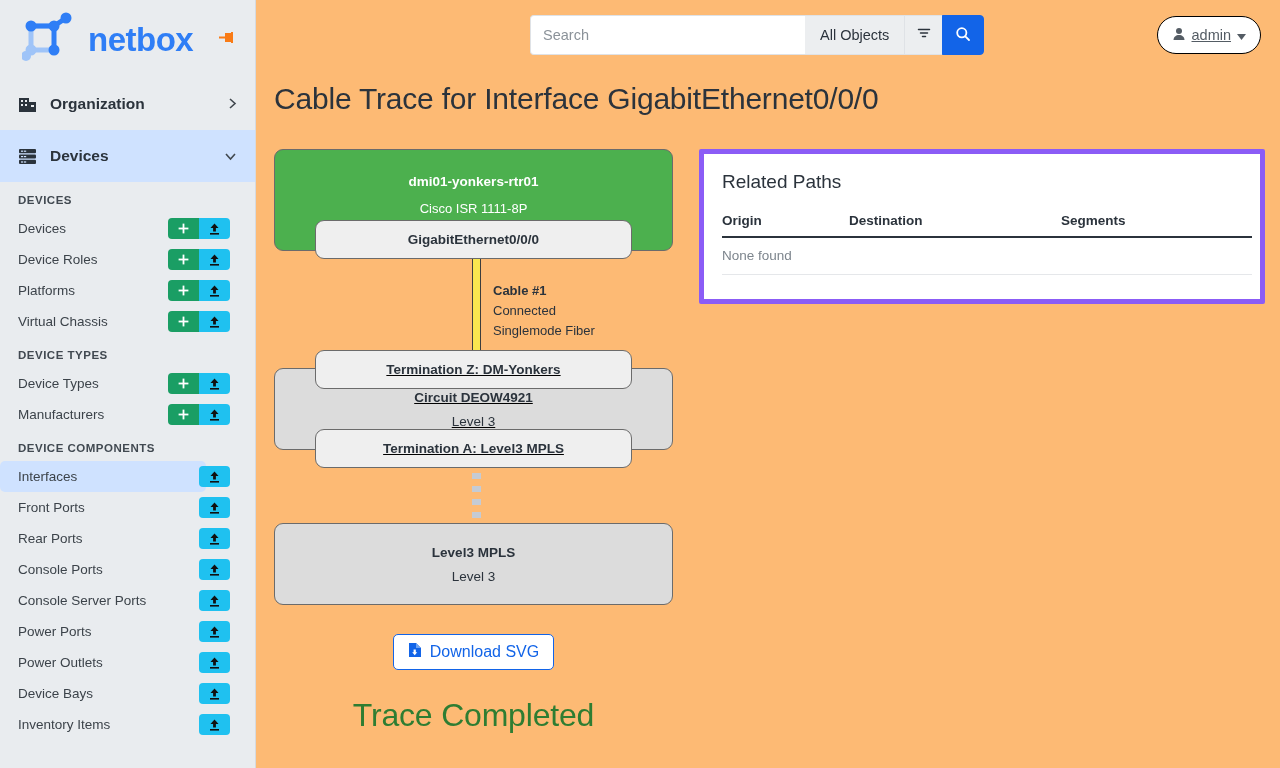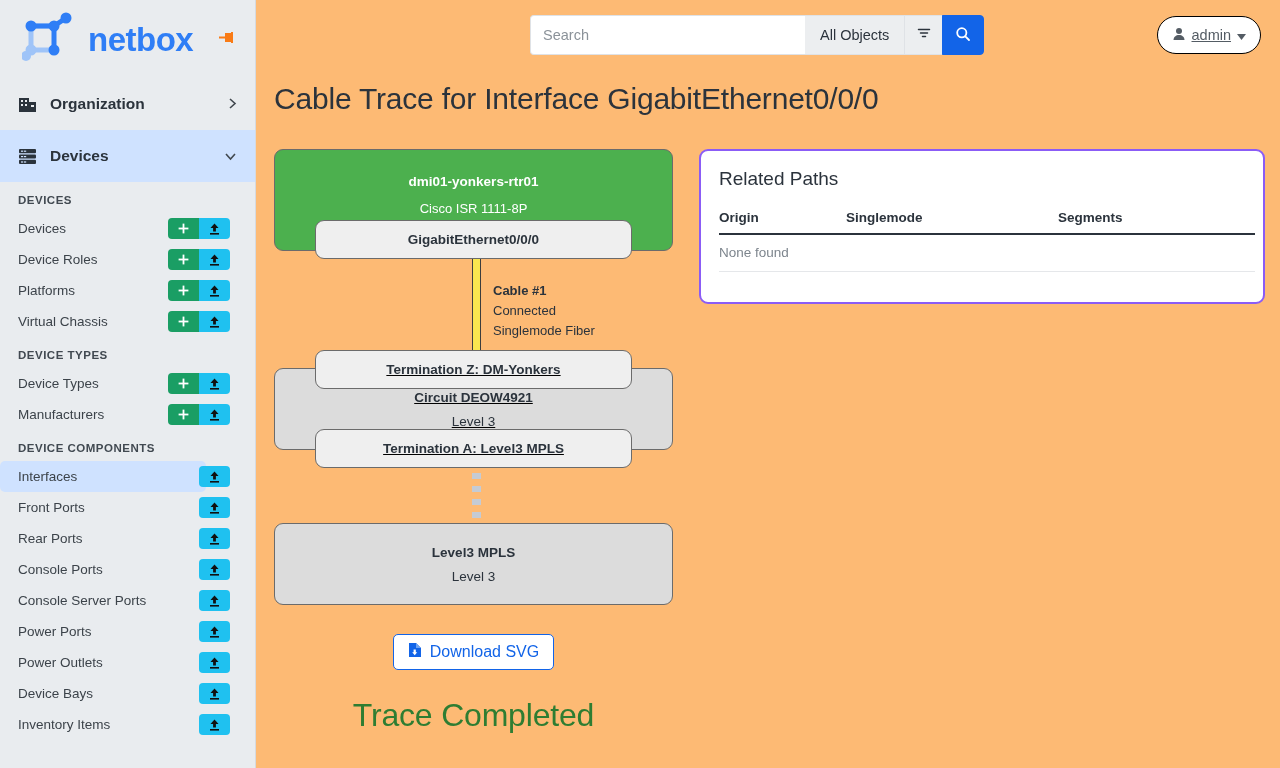--- a/index.html
+++ b/index.html
@@ -193,21 +193,21 @@
   }
   .trace-done {
     text-align: center; color: #2e7d32;
     font-size: 32px; font-weight: 400; margin-top: 27px;
     letter-spacing: -0.2px;
   }
 
   
   .card {
     width: 566px; flex: 0 0 566px;
-    border: 2px solid #8b5cf6; border-radius: 9px;
+    border: 5px solid #8b5cf6; border-radius: 2px;
     background: #fff; padding: 17px 8px 20px 18px;
     height: 155px;
   }
   .card-title { font-size: 19px; color: #2b333c; margin-bottom: 20px; }
   table.paths { width: 100%; border-collapse: collapse; }
   table.paths th {
     text-align: left; font-size: 13.5px; font-weight: 700; color: #2b333c;
     padding-bottom: 8px; border-bottom: 2px solid #2b333c;
   }
   table.paths td {
@@ -657,21 +657,21 @@
 
       <div class="trace-done">Trace Completed</div>
     </div>
 
     <section class="card">
       <div class="card-title">Related Paths</div>
       <table class="paths">
         <thead>
           <tr>
             <th class="col-origin">Origin</th>
-            <th class="col-dest">Singlemode</th>
+            <th class="col-dest">Destination</th>
             <th>Segments</th>
           </tr>
         </thead>
         <tbody>
           <tr>
             <td colspan="3">None found</td>
           </tr>
         </tbody>
       </table>
     </section>

